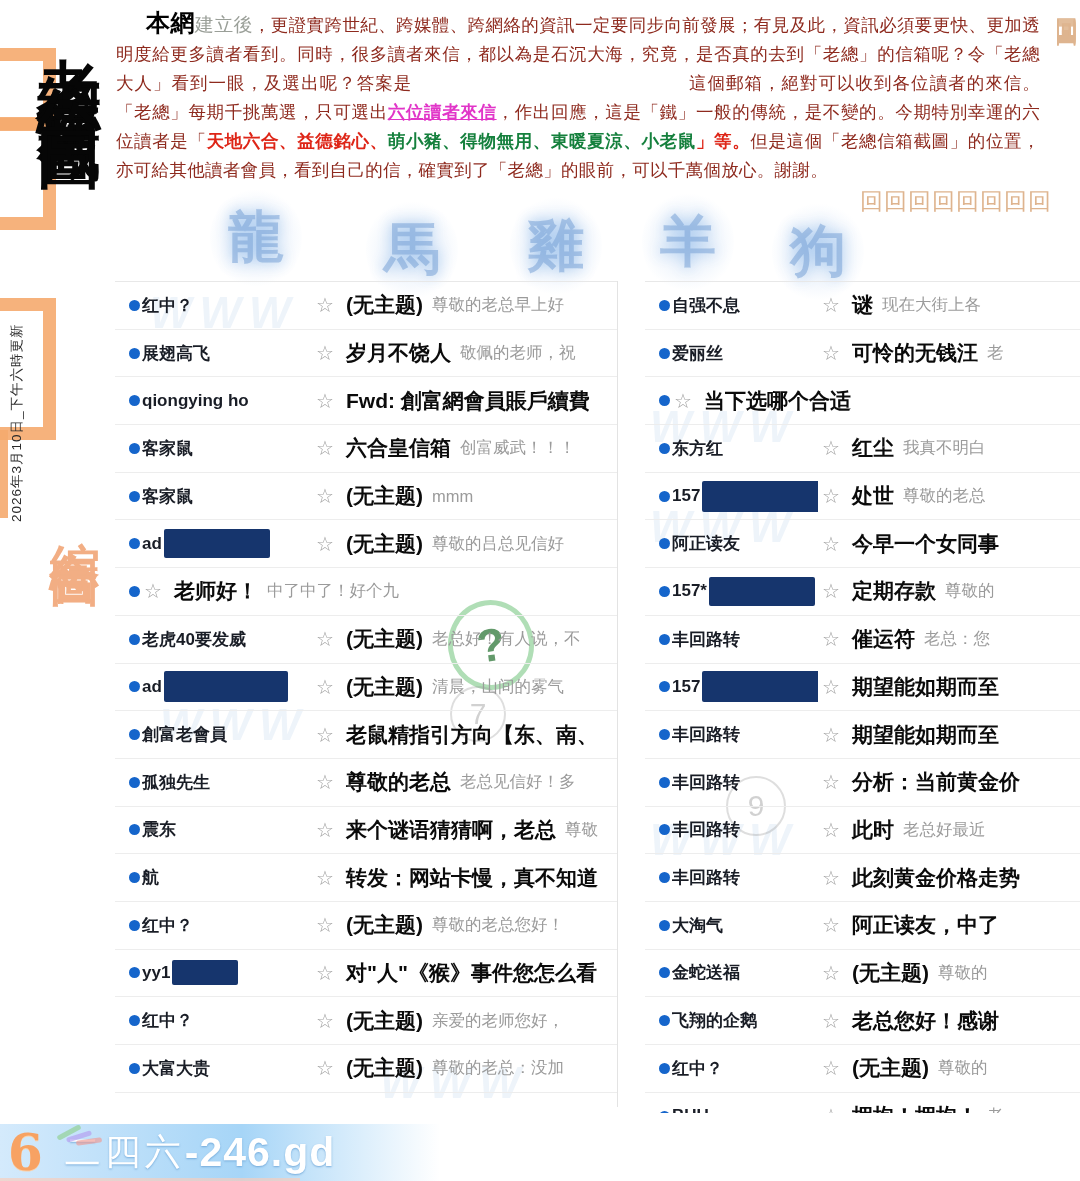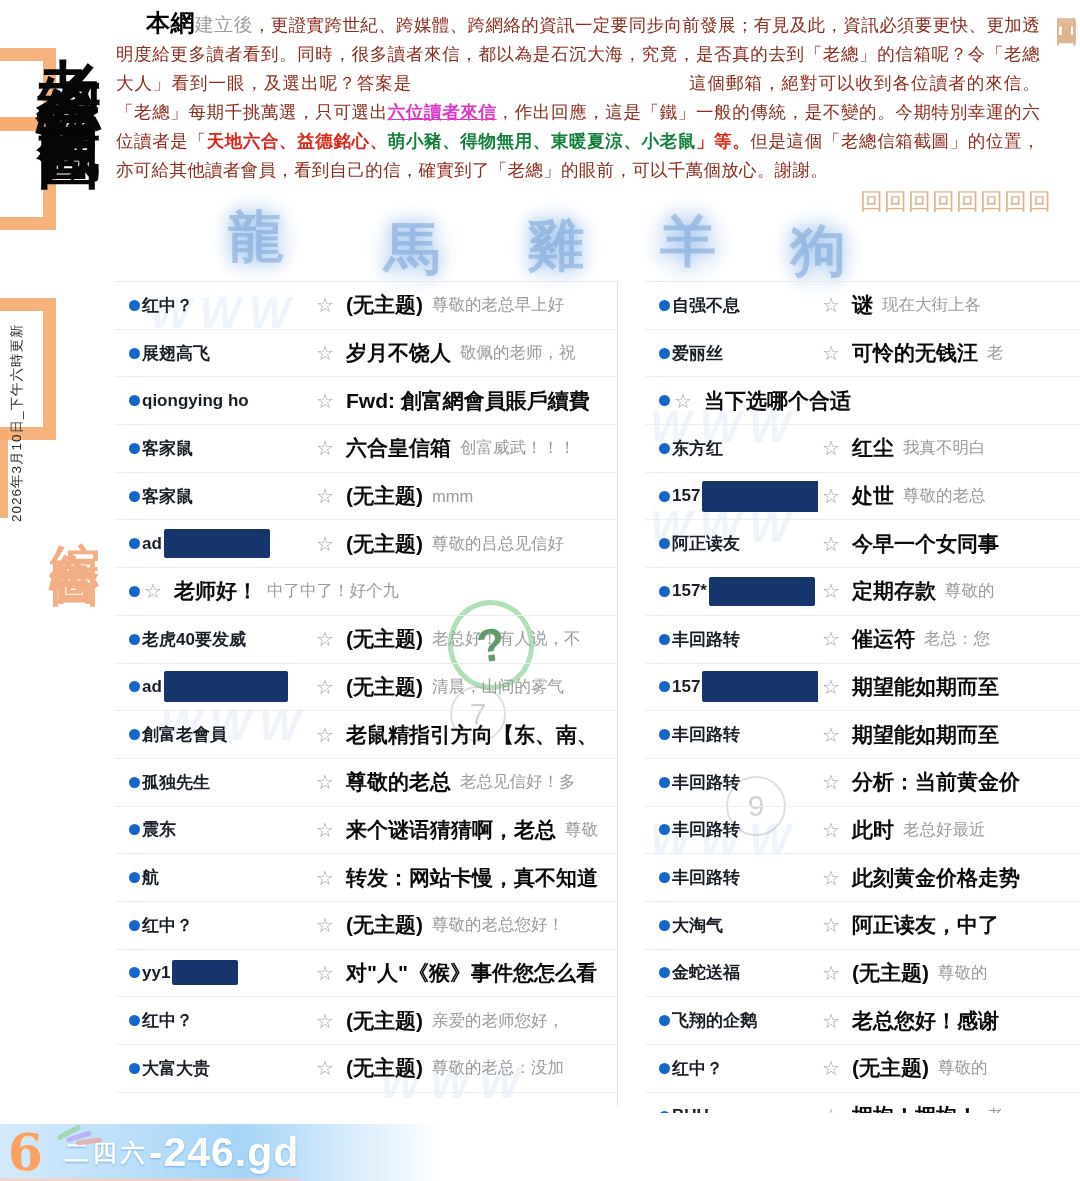--- a/index.html
+++ b/index.html
@@ -79,21 +79,21 @@
           align-items:center;
           background:linear-gradient(90deg,#d4eafc 0%,#a6d5f7 55%,rgba(214,236,252,0) 100%);}
   .footer::after{content:"";position:absolute;left:0;bottom:0;width:300px;height:3px;
                  background:rgba(250,205,185,.65);}
   .logo6{font-family:"DejaVu Serif",serif;font-size:50px;font-weight:800;color:#f7a263;
          margin:0 4px 0 8px;line-height:1;text-shadow:0 1px 0 #fbd0a8;}
   .feather{position:absolute;width:26px;height:5px;border-radius:3px;opacity:.65;}
   .fe1{left:56px;top:6px;background:#8fd08f;transform:rotate(-28deg);}
   .fe2{left:66px;top:10px;background:#b49bef;transform:rotate(-18deg);}
   .fe3{left:76px;top:15px;background:#f09a93;transform:rotate(-8deg);}
-  .brand-cn{font-family:"DejaVu Serif",serif;font-size:24px;font-weight:700;color:#fff;
+  .brand-cn{font-family:"DejaVu Serif",serif;font-size:36px;font-weight:400;color:#fff;
             letter-spacing:4px;margin-left:18px;text-shadow:0 1px 2px rgba(110,165,215,.9);}
   .brand-dom{font-size:41px;font-weight:800;color:#fff;letter-spacing:1px;
              text-shadow:0 1px 2px rgba(110,165,215,.9);}
 </style>
 </head>
 <body>
 
 <div class="page">
 
   <div class="frag f1"></div>

